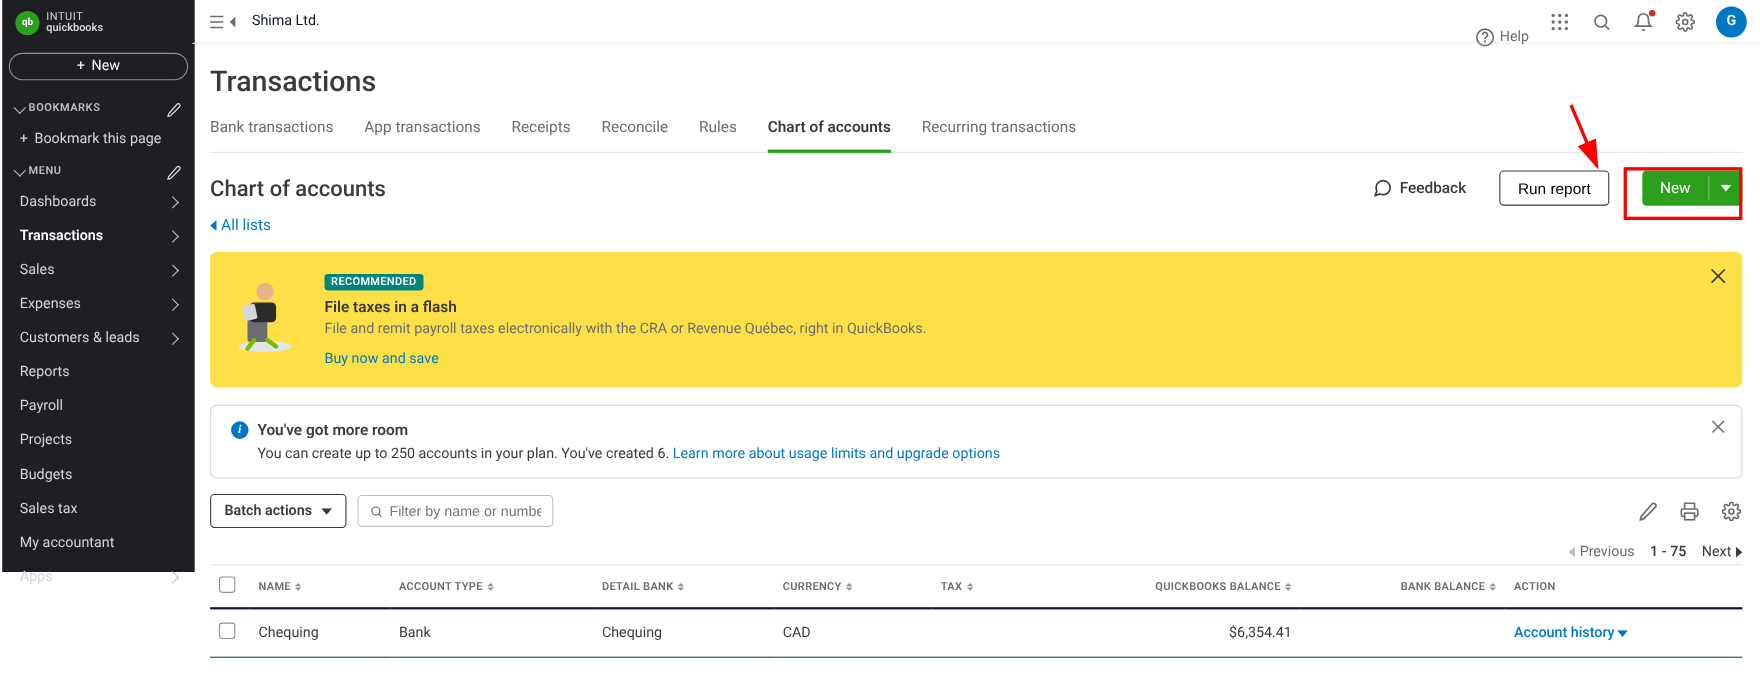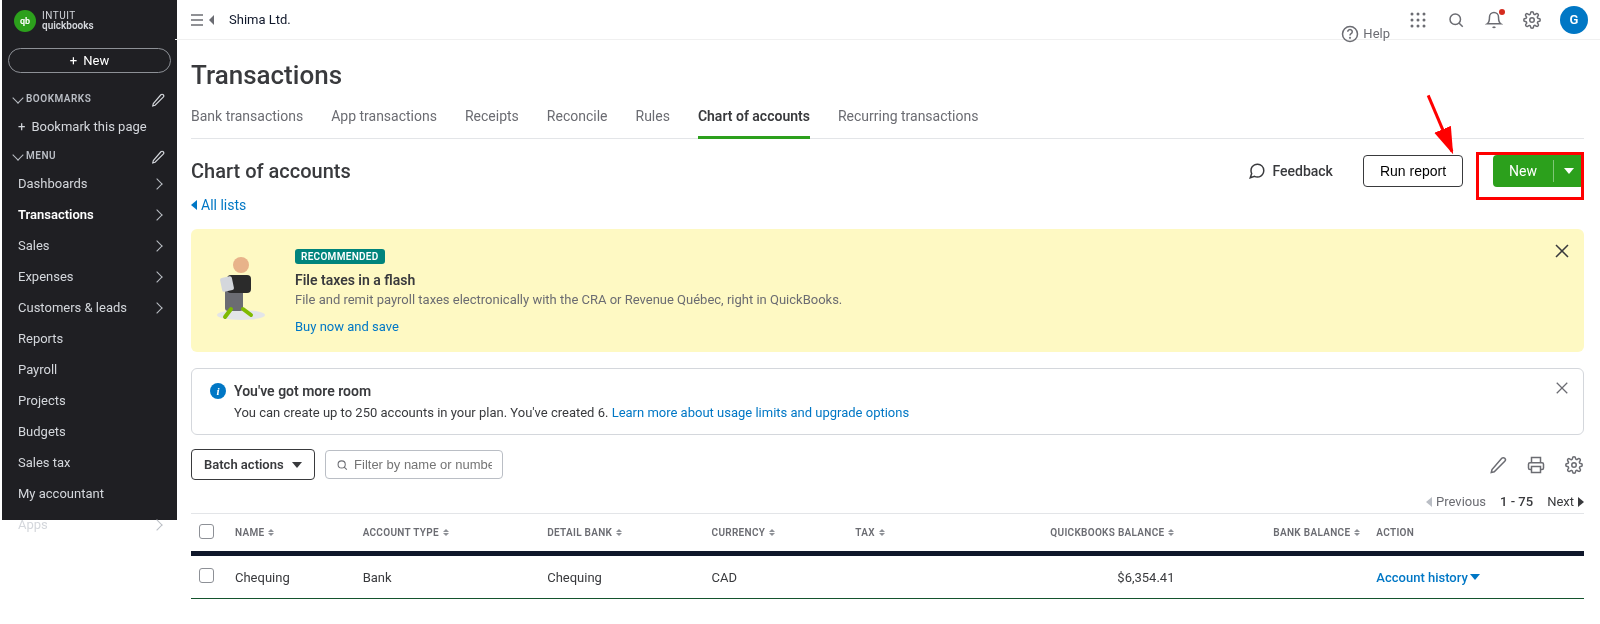--- a/index.html
+++ b/index.html
@@ -48,21 +48,21 @@
   .btn-primary { background: #2ca01c; color: #fff; border-color: #2ca01c; display: flex; align-items: center; }
   .btn-split-main { padding: 8px 16px; }
   .btn-split-arrow { padding: 8px 10px; border-left: 1px solid rgba(255,255,255,0.4); display: flex; align-items: center; }
   .btn-group { display: flex; }
   .highlight-box { position: absolute; top: 152px; right: 16px; width: 108px; height: 48px; border: 3px solid #ff0000; pointer-events: none; }
   .arrow-annot { position: absolute; top: 98px; right: 128px; color: #ff0000; transform: rotate(22deg); }
   
   .all-lists { display: inline-flex; align-items: center; gap: 4px; color: #0077c5; font-size: 14px; cursor: pointer; margin: 6px 0 16px; }
   
   
-  .reco-card { background: #fef9c3; border-radius: 6px; padding: 18px 20px; display: flex; gap: 24px; position: relative; margin-bottom: 16px; }
+  .reco-card { background: #fde047; border-radius: 6px; padding: 18px 20px; display: flex; gap: 24px; position: relative; margin-bottom: 16px; }
   .reco-img { width: 60px; height: 74px; flex-shrink: 0; position: relative; }
   .reco-badge { display: inline-block; background: #00847c; color: #fff; font-size: 10px; font-weight: 600; padding: 2px 6px; border-radius: 3px; letter-spacing: 0.3px; }
   .reco-title { font-size: 14px; font-weight: 600; margin: 8px 0 4px; }
   .reco-sub { font-size: 13px; color: #6b6c72; margin-bottom: 12px; }
   .reco-link { color: #0077c5; font-size: 13px; cursor: pointer; }
   .close-x { position: absolute; top: 14px; right: 14px; cursor: pointer; color: #393a3d; }
   
   
   .info-card { border: 1px solid #d4d7dc; border-radius: 6px; padding: 14px 18px; position: relative; margin-bottom: 14px; }
   .info-head { display: flex; align-items: center; gap: 8px; font-weight: 600; font-size: 14px; }
@@ -78,21 +78,21 @@
   .tool-select { border: 1px solid #babec5; border-radius: 4px; padding: 6px 10px; display: flex; align-items: center; justify-content: space-between; gap: 6px; font-size: 13px; width: 178px; cursor: pointer; }
   .toolbar-right { margin-left: auto; display: flex; align-items: center; gap: 18px; color: #6b6c72; }
   
   
   .pagination { display: flex; align-items: flex-start; justify-content: flex-end; gap: 14px; font-size: 13px; color: #6b6c72; margin-bottom: 4px; }
   .page-link { display: flex; align-items: center; gap: 4px; cursor: pointer; }
   .page-range { color: #393a3d; font-weight: 500; }
   
   
   .table { width: 100%; border-collapse: collapse; }
-  .table th { text-align: left; font-size: 10px; font-weight: 600; letter-spacing: 0.3px; color: #6b6c72; padding: 10px 8px; border-bottom: 5px solid #0f172a; border-top: 1px solid #e3e5e8; }
+  .table th { text-align: left; font-size: 10px; font-weight: 600; letter-spacing: 0.3px; color: #6b6c72; padding: 10px 8px; border-bottom: 2px solid #0f172a; border-top: 1px solid #e3e5e8; }
   .table td { font-size: 13px; padding: 12px 8px; border-bottom: 1px solid #14532d; color: #393a3d; }
   .table td.num { text-align: right; }
   .th-inner { display: flex; align-items: center; gap: 4px; }
   .sort-icon { display: inline-flex; flex-direction: column; gap: 1px; }
   .sort-up, .sort-down { width: 0; height: 0; border-left: 3px solid transparent; border-right: 3px solid transparent; }
   .sort-up { border-bottom: 3px solid #8d9096; }
   .sort-down { border-top: 3px solid #8d9096; }
   .checkbox { width: 15px; height: 15px; border: 1.5px solid #8d9096; border-radius: 3px; cursor: pointer; display: inline-block; }
   .action-link { color: #0077c5; font-weight: 500; display: flex; align-items: center; gap: 2px; cursor: pointer; }
   

